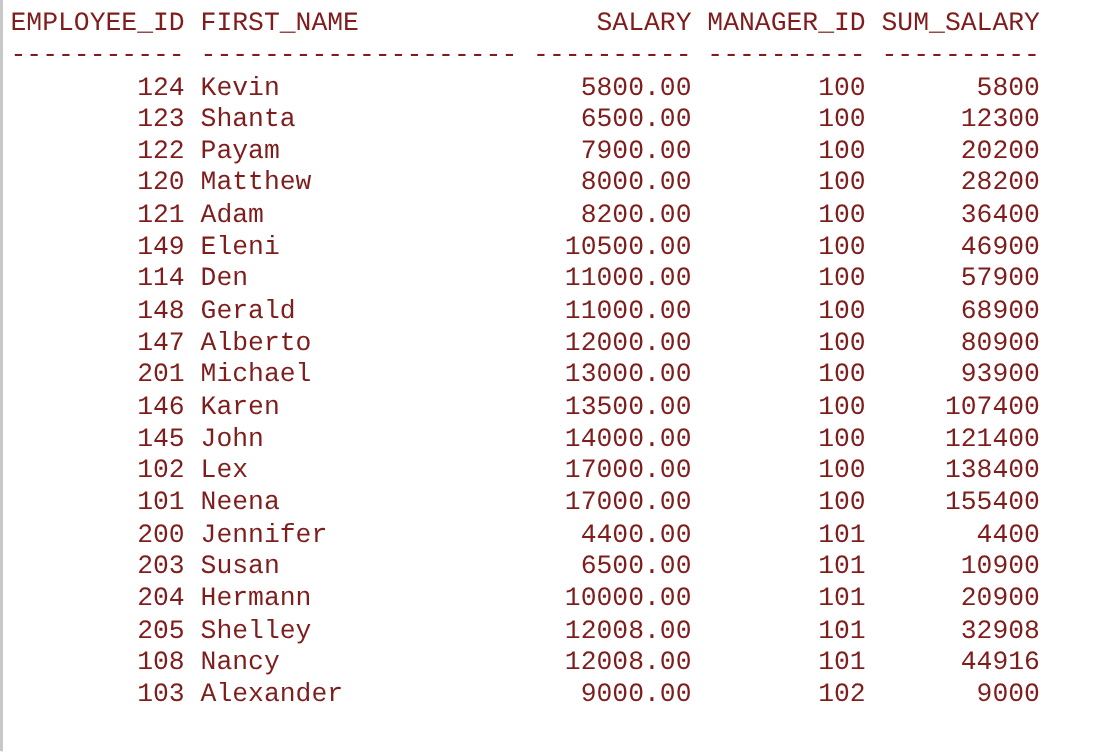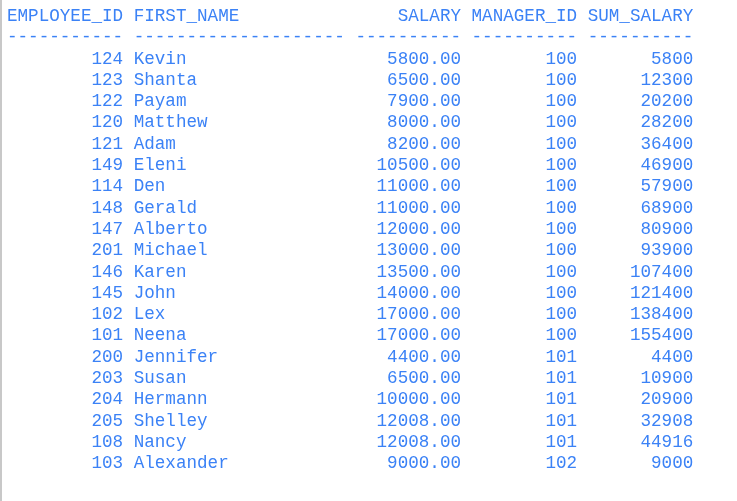--- a/index.html
+++ b/index.html
@@ -24,21 +24,21 @@
     padding: 6px 0 0 5px;
   }
 
   pre.sqlout {
     margin: 0;
     padding: 0;
     font-family: "Liberation Mono", "DejaVu Sans Mono", monospace;
     font-size: 17.6px;
     line-height: 21.3px;
     letter-spacing: 0px;
-    color: #3b82f6;
+    color: #7f1d1d;
     white-space: pre;
     font-weight: 400;
     -webkit-font-smoothing: none;
   }
 </style>
 </head>
 <body>
 
 <div id="terminal">
   <pre class="sqlout" id="out">EMPLOYEE_ID FIRST_NAME               SALARY MANAGER_ID SUM_SALARY

